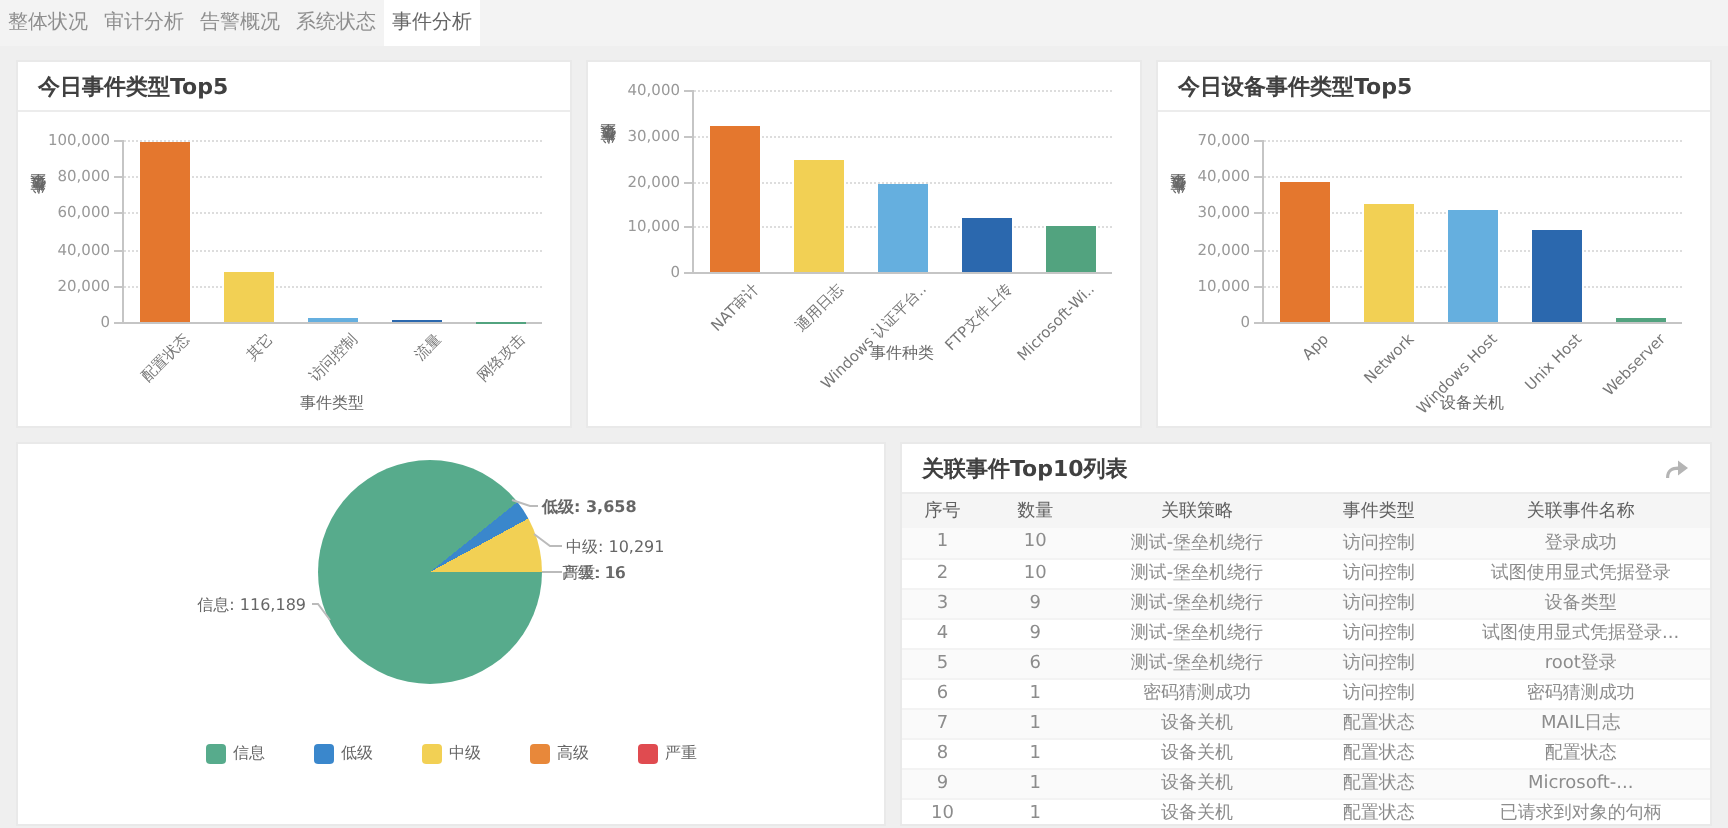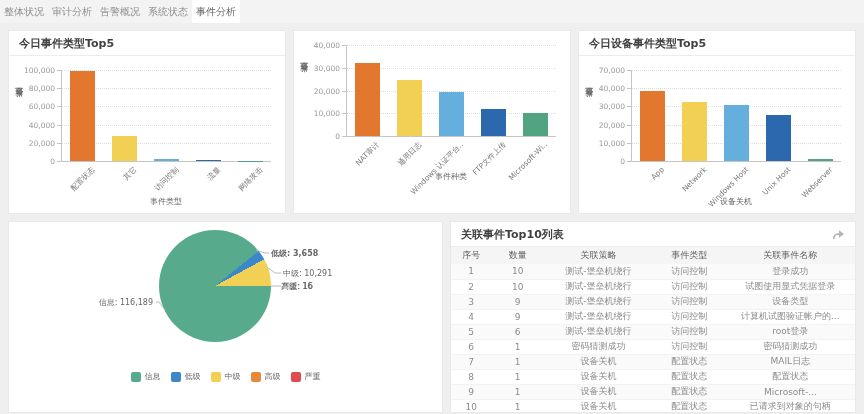--- a/index.html
+++ b/index.html
@@ -33,21 +33,21 @@
   .xlabels { margin-left:52px; height:34px; display:flex; }
   .xslot { flex:1; position:relative; }
   .xslot span { position:absolute; top:3px; right:50%; transform:translateX(8px) rotate(-45deg);
     transform-origin:100% 0; font-size:7.5px; color:#777; white-space:nowrap; }
   .xname { margin-left:52px; text-align:center; font-size:8px; color:#666; height:13px; }
   
   .pie-circle { position:absolute; width:112px; height:112px; border-radius:50%; }
   .pie-label { position:absolute; font-size:8px; color:#666; white-space:nowrap; }
   .pie-leaders { position:absolute; left:0; top:0; pointer-events:none; }
   .legend { position:absolute; left:0; right:0; bottom:5px; display:flex;
-    justify-content:center; gap:10px; }
+    justify-content:center; gap:24px; }
   .legend-item { display:flex; align-items:center; gap:4px; font-size:8px; color:#666; }
   .legend-swatch { width:10px; height:10px; border-radius:2px; display:inline-block; }
   
   table { width:100%; border-collapse:collapse; table-layout:fixed; }
   th { background:#f5f5f5; color:#606060; font-weight:normal; font-size:9px; height:17px; }
   td { color:#8c8c8c; font-size:9px; height:15px; text-align:center;
     overflow:hidden; white-space:nowrap; text-overflow:ellipsis; padding:0 3px; }
   tbody tr:nth-child(odd) { background:#fafafa; }
   tbody tr { border-bottom:1px solid #f3f3f3; }
   .share-icon { width:13px; height:11px; }
@@ -300,21 +300,21 @@
                 <td>9</td>
                 <td>测试-堡垒机绕行</td>
                 <td>访问控制</td>
                 <td>设备类型</td>
               </tr>
               <tr>
                 <td>4</td>
                 <td>9</td>
                 <td>测试-堡垒机绕行</td>
                 <td>访问控制</td>
-                <td>计算机试图验证帐户的...</td>
+                <td>试图使用显式凭据登录...</td>
               </tr>
               <tr>
                 <td>5</td>
                 <td>6</td>
                 <td>测试-堡垒机绕行</td>
                 <td>访问控制</td>
                 <td>root登录</td>
               </tr>
               <tr>
                 <td>6</td>

